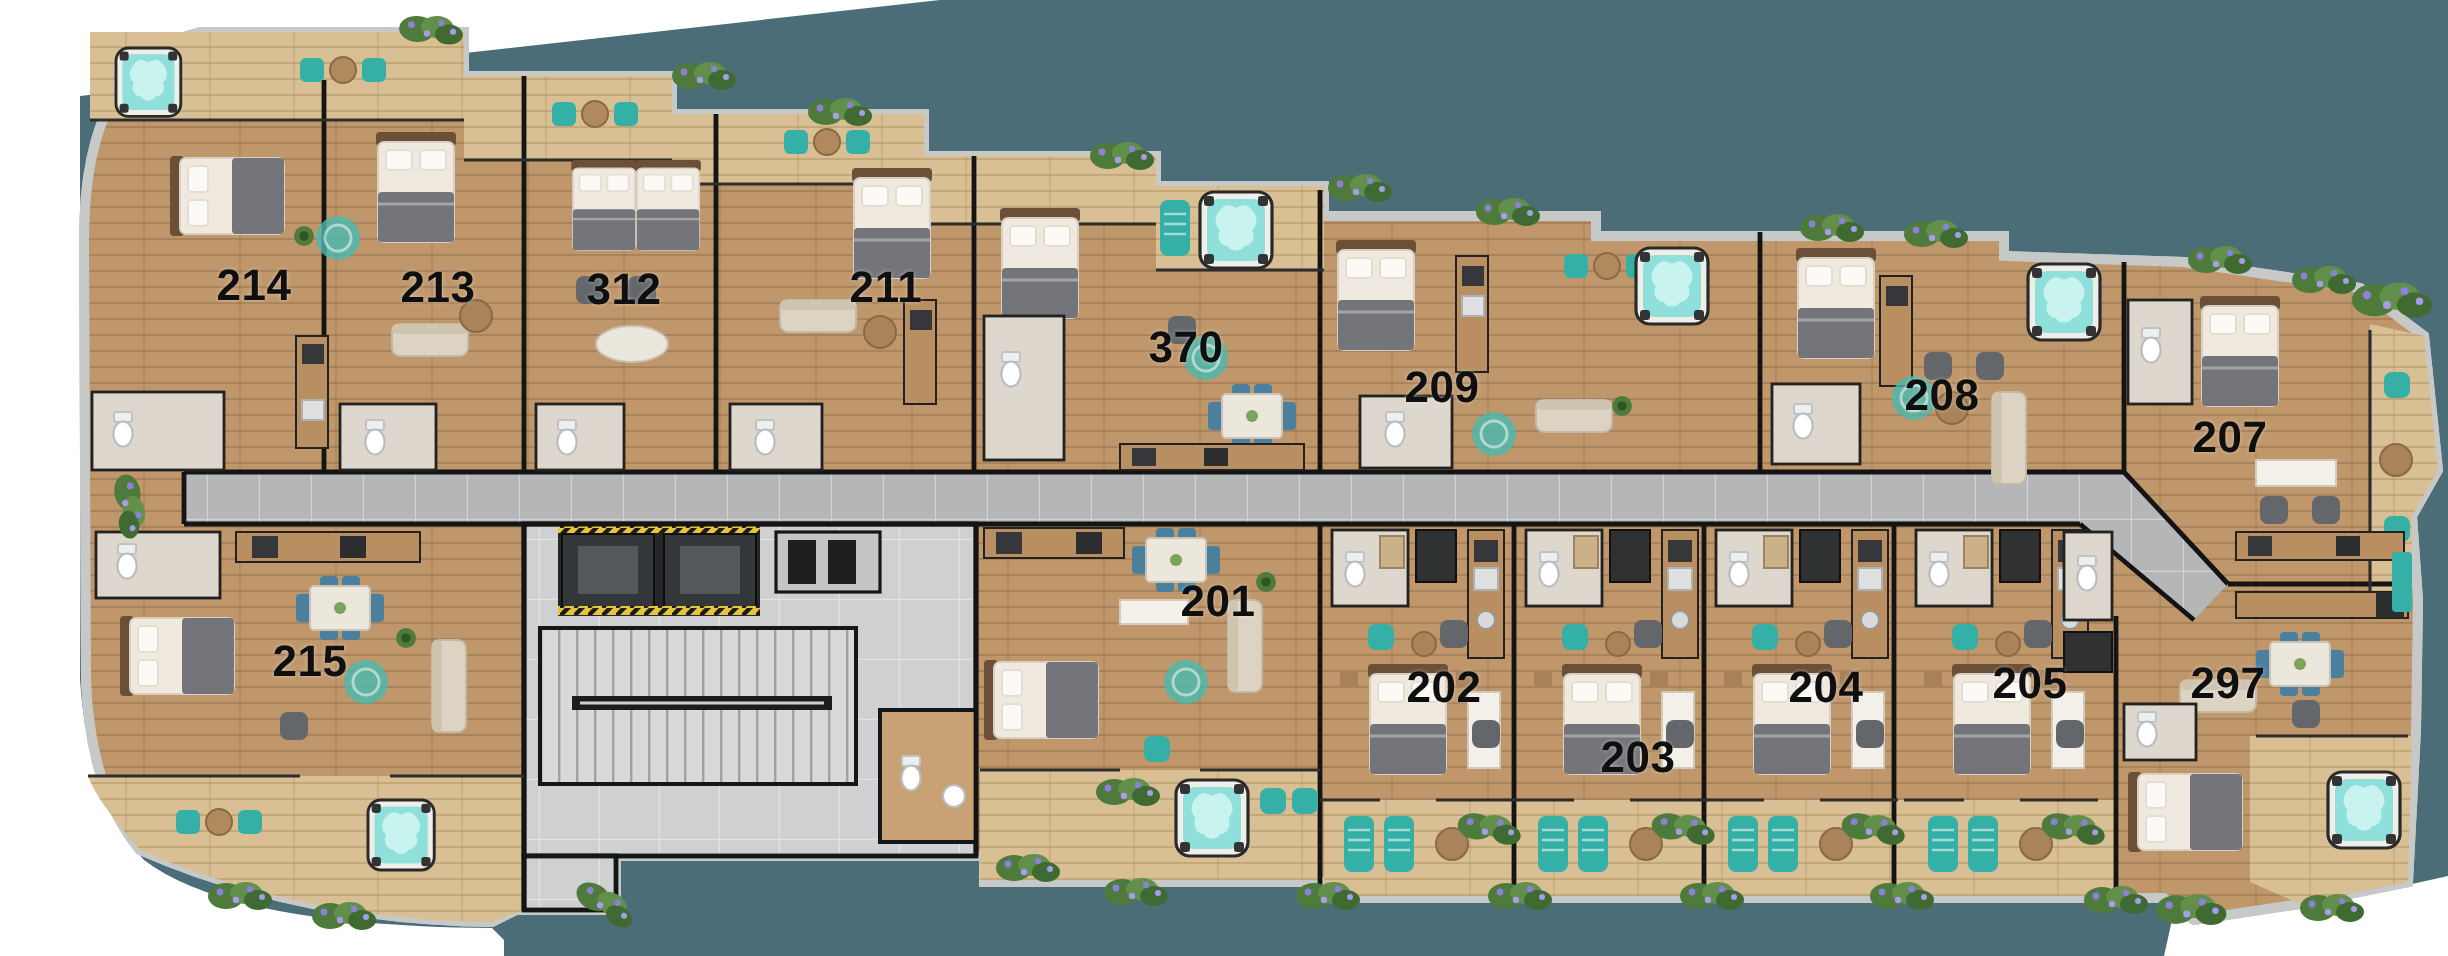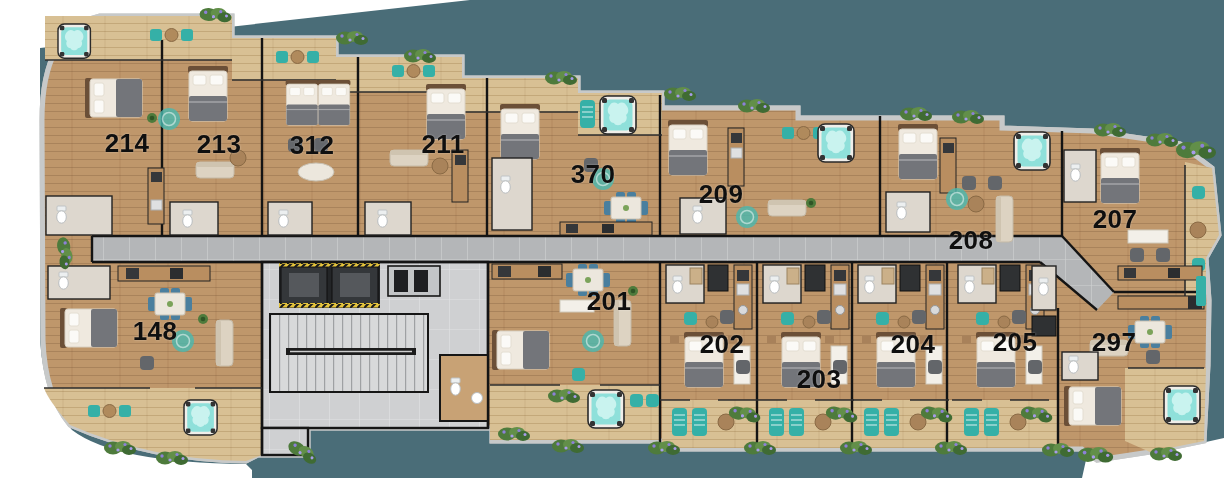--- a/index.html
+++ b/index.html
@@ -4,21 +4,21 @@
 <style>
   :root{
     --bg:#4a6d78; --wall:#141414; --teal:#35b0a7; --tub:#8fe0da;
     --green:#4e7b3c; --green2:#628f49; --purple:#8d80d8; --purple2:#a79bea;
     --linen:#efe9df; --blanket:#73757a; --label:#0f0f0f;
   }
   html,body{margin:0;padding:0;background:#ffffff;}
   .stage{position:relative;width:1224px;height:478px;background:#ffffff;overflow:hidden;
          font-family:"Liberation Sans",sans-serif;}
   .stage svg{position:absolute;left:0;top:0;}
-  .unit-label{position:absolute;transform:translate(-50%,-50%);font-weight:700;font-size:26px;
+  .unit-label{position:absolute;transform:translate(-50%,-50%);font-weight:700;font-size:22px;
               color:var(--label);letter-spacing:.3px;white-space:nowrap;
               text-shadow:0 0 2px rgba(255,255,255,.45);} 
   .teal{fill:var(--teal);} .tub{fill:var(--tub);}
   .grn{fill:var(--green);} .grn2{fill:var(--green2);}
   .pur{fill:var(--purple);} .pur2{fill:var(--purple2);}
   .wallln{stroke:var(--wall);fill:none;}
 </style>
 </head>
 <body>
 
@@ -408,21 +408,21 @@
         <use href="#bush" x="156" y="450"></use>
 </g>
 </svg>
 <div class="unit-label" style="left: 609px; top: 301px;">201</div>
     <div class="unit-label" style="left: 722px; top: 344px;">202</div>
     <div class="unit-label" style="left: 819px; top: 342px; margin-top: 37px;">203</div>
     <div class="unit-label" style="left: 913px; top: 344px;">204</div>
     <div class="unit-label" style="left: 1015px; top: 342px;">205</div>
     <div class="unit-label" style="left: 1114px; top: 342px;">297</div>
     <div class="unit-label" style="left: 1115px; top: 219px;">207</div>
-    <div class="unit-label" style="left: 971px; top: 198px; margin-top: 42px;">208</div>
+    <div class="unit-label" style="left: 971px; top: 198px;">208</div>
     <div class="unit-label" style="left: 721px; top: 194px;">209</div>
     <div class="unit-label" style="left: 593px; top: 174px;">370</div>
     <div class="unit-label" style="left: 429px; top: 144px; margin-left: 14px;">211</div>
     <div class="unit-label" style="left: 312px; top: 145px;">312</div>
     <div class="unit-label" style="left: 219px; top: 144px;">213</div>
     <div class="unit-label" style="left: 127px; top: 143px;">214</div>
-    <div class="unit-label" style="left: 155px; top: 331px;">148</div>
+    <div class="unit-label" style="left: 155px; top: 331px;">215</div>
   </div>
 
 </body></html>

